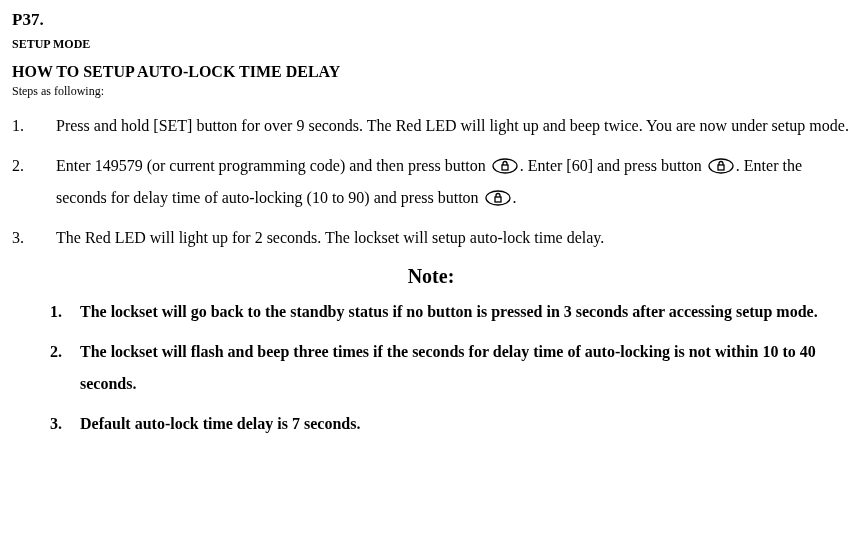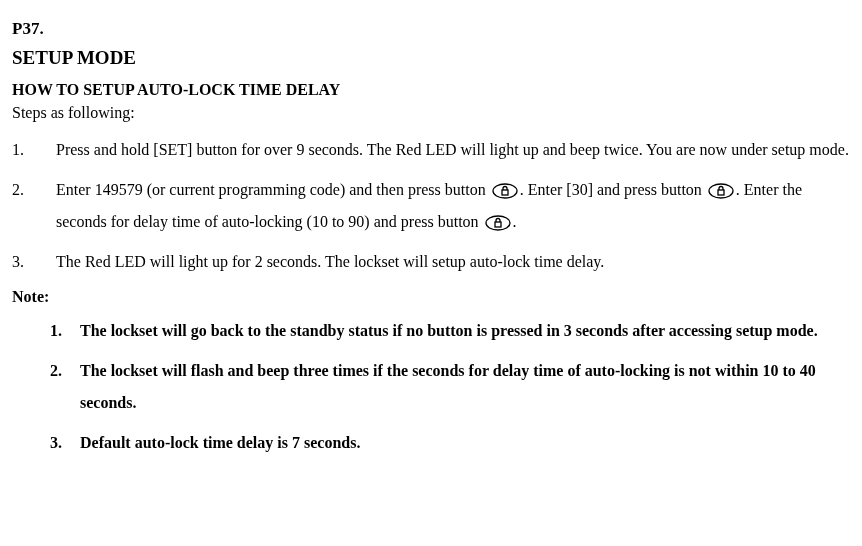--- a/index.html
+++ b/index.html
@@ -10,33 +10,32 @@
       margin: 0;
       padding: 8px 12px;
       width: 862px;
       box-sizing: border-box;
       line-height: 1.4;
     }
     .page-label {
       font-weight: bold;
       font-size: 17px;
       margin-bottom: 4px;
-      margin-top: 9px;
     }
     .section-title {
       font-weight: bold;
-      font-size: 19px;
+      font-size: 12px;
       margin-bottom: 8px;
     }
     .subsection-title {
       font-weight: bold;
       font-size: 16px;
     }
     .intro {
-      font-size: 16px;
+      font-size: 12px;
       margin-bottom: 10px;
     }
     ol.steps {
       margin: 0;
       padding-left: 0;
       list-style: none;
     }
     ol.steps > li {
       display: flex;
       margin-bottom: 8px;
@@ -45,23 +44,24 @@
     }
     ol.steps > li .num {
       width: 44px;
       flex-shrink: 0;
     }
     ol.steps > li .content {
       flex: 1;
     }
     .note-label {
       font-weight: bold;
-      font-size: 16px;
+      font-size: 20px;
       margin-top: 6px;
       margin-bottom: 6px;
+      text-align: center;
     }
     ol.notes {
       margin: 0;
       padding-left: 38px;
       list-style: none;
     }
     ol.notes > li {
       display: flex;
       margin-bottom: 8px;
       font-weight: bold;
@@ -99,21 +99,21 @@
     <span class="num">1.</span>
     <span class="content">Press and hold [SET] button for over 9 seconds. The Red LED will light up and beep twice. You are now under setup mode.</span>
   </li>
   <li>
     <span class="num">2.</span>
     <span class="content">
       <span>Enter 149579 (or current programming code) and then press button </span><span class="lock-icon"><svg width="26" height="16" viewBox="0 0 26 16">
             <ellipse cx="13" cy="8" rx="12" ry="7" fill="none" stroke="#000" stroke-width="1.3"></ellipse>
             <rect x="10" y="7" width="6" height="5" fill="none" stroke="#000" stroke-width="1.3"></rect>
             <path d="M 11 7 L 11 5.5 A 2 2 0 0 1 15 5.5 L 15 7" fill="none" stroke="#000" stroke-width="1.3"></path>
-          </svg></span><span>. Enter [30] and press button </span><span class="lock-icon"><svg width="26" height="16" viewBox="0 0 26 16">
+          </svg></span><span>. Enter [60] and press button </span><span class="lock-icon"><svg width="26" height="16" viewBox="0 0 26 16">
             <ellipse cx="13" cy="8" rx="12" ry="7" fill="none" stroke="#000" stroke-width="1.3"></ellipse>
             <rect x="10" y="7" width="6" height="5" fill="none" stroke="#000" stroke-width="1.3"></rect>
             <path d="M 11 7 L 11 5.5 A 2 2 0 0 1 15 5.5 L 15 7" fill="none" stroke="#000" stroke-width="1.3"></path>
           </svg></span><span>. Enter the seconds for delay time of auto-locking (10 to 90) and press button </span><span class="lock-icon"><svg width="26" height="16" viewBox="0 0 26 16">
             <ellipse cx="13" cy="8" rx="12" ry="7" fill="none" stroke="#000" stroke-width="1.3"></ellipse>
             <rect x="10" y="7" width="6" height="5" fill="none" stroke="#000" stroke-width="1.3"></rect>
             <path d="M 11 7 L 11 5.5 A 2 2 0 0 1 15 5.5 L 15 7" fill="none" stroke="#000" stroke-width="1.3"></path>
           </svg></span><span>.</span>
     </span>
   </li>

